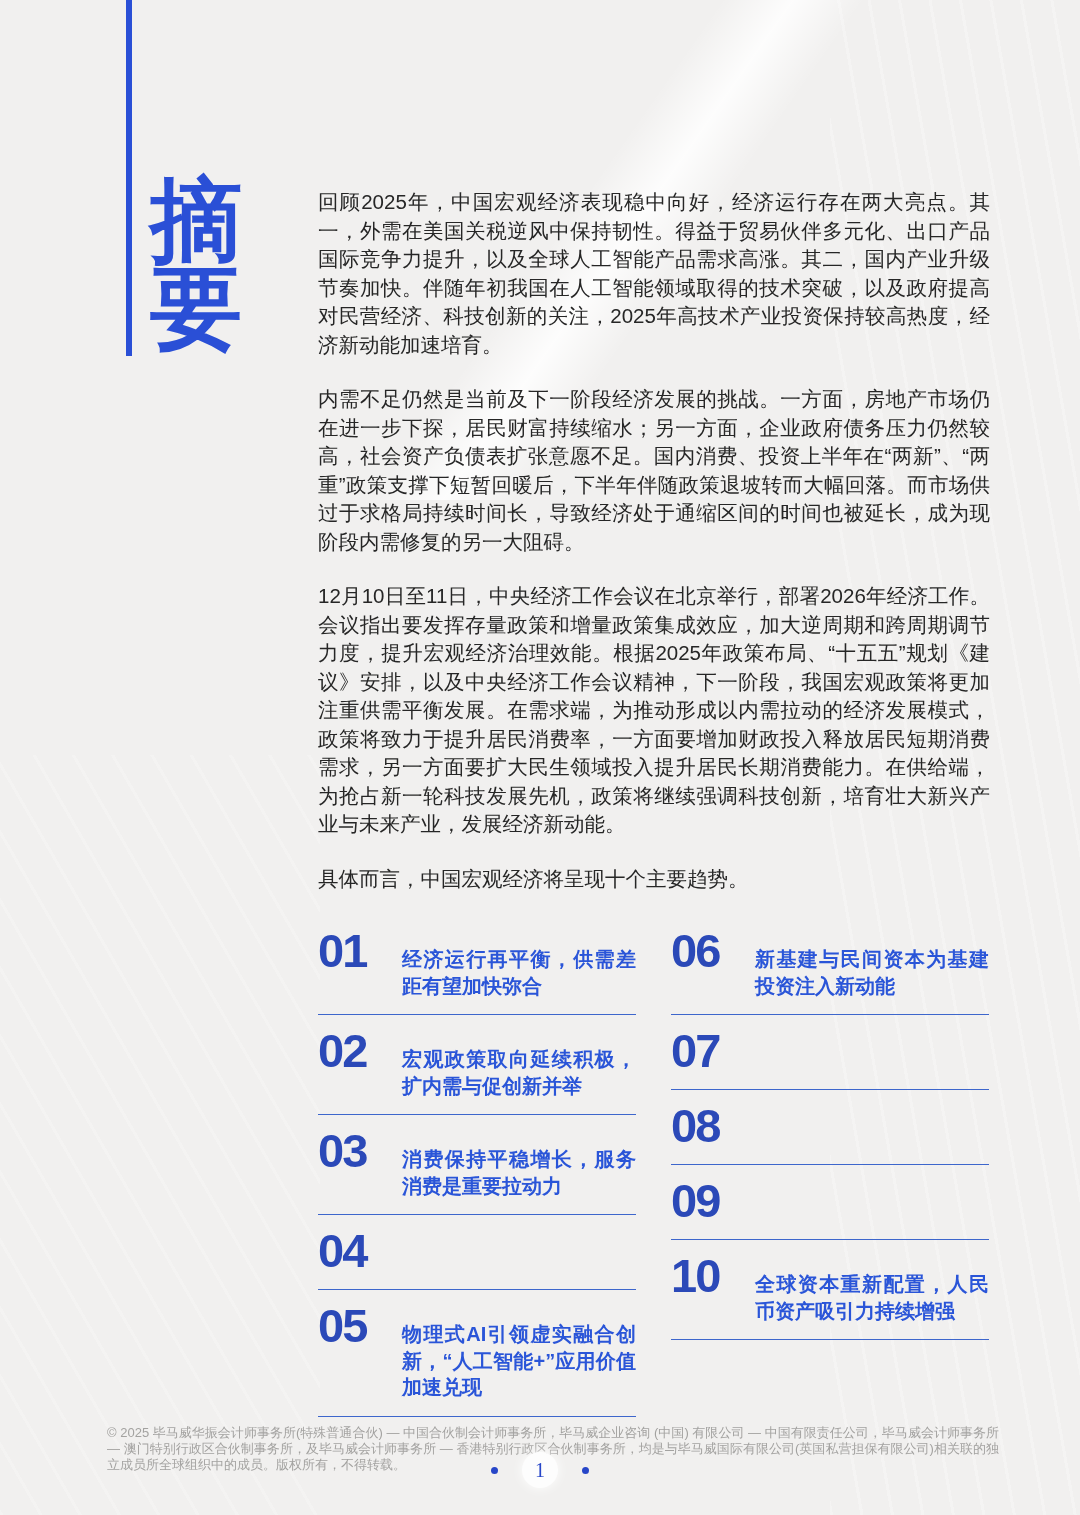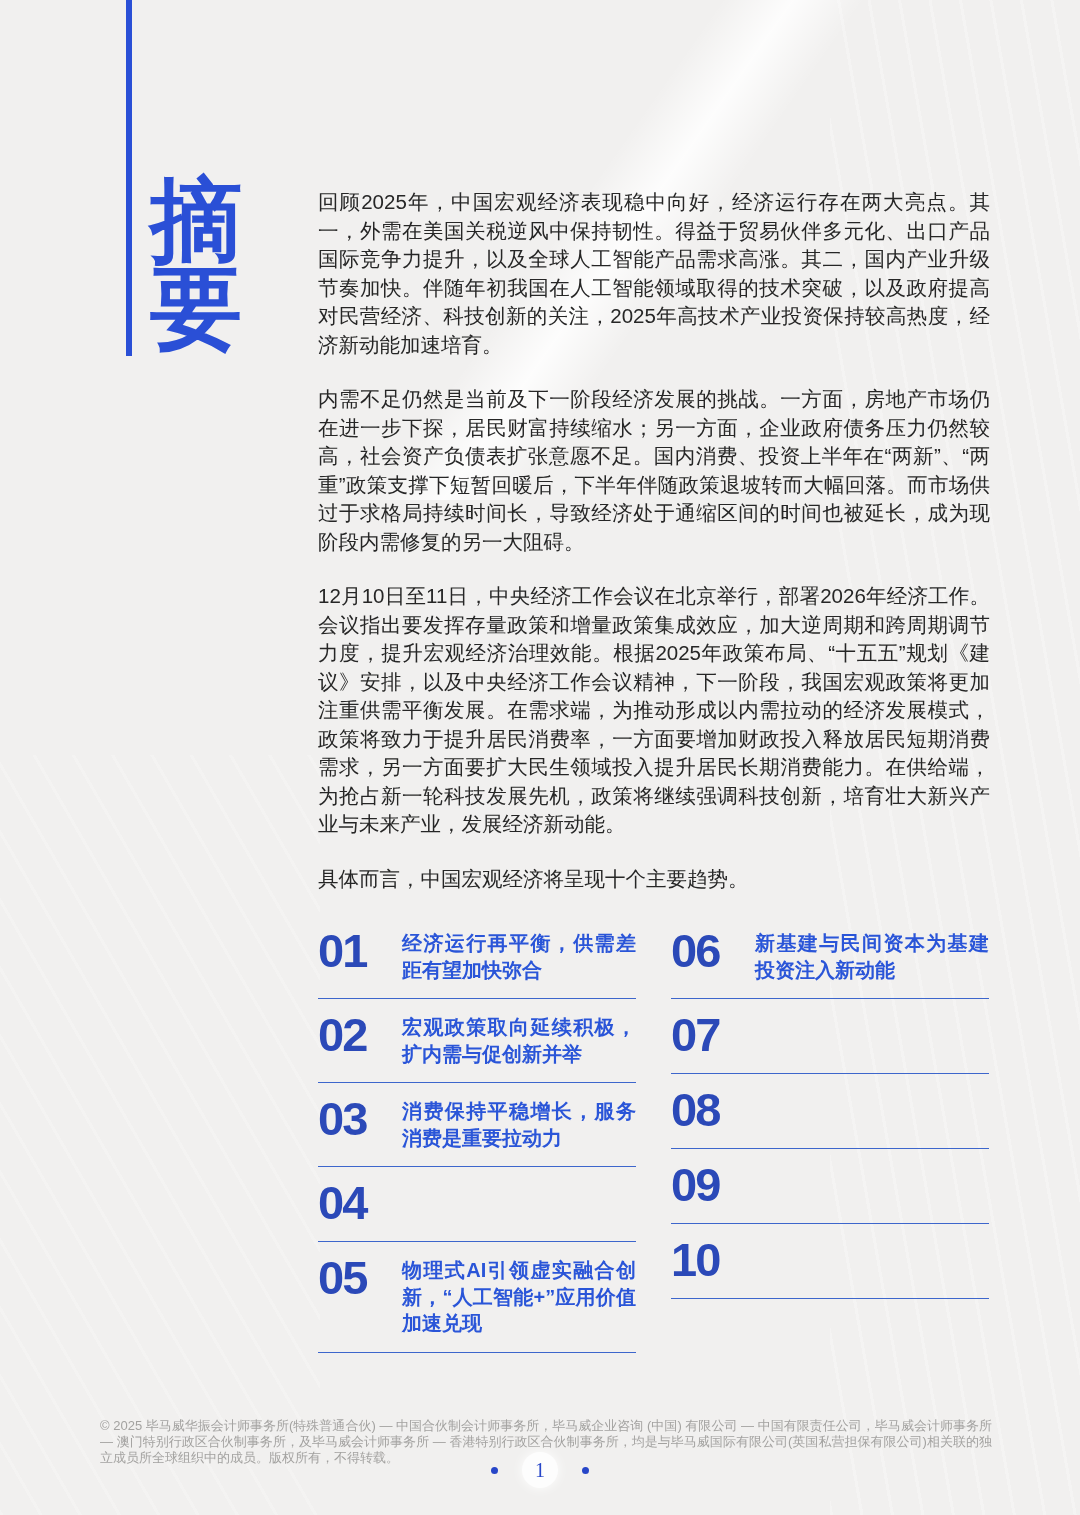--- a/index.html
+++ b/index.html
@@ -55,25 +55,25 @@
     padding:13px 0 15px;
     border-bottom:1.5px solid #3d66cc;
   }
   .trend-num {
     flex:0 0 58px;
     font-size:47px; line-height:46px; font-weight:800;
     color:#2b49b8; letter-spacing:-2px;
   }
   .trend-text {
     font-size:20px; line-height:26.5px; font-weight:700;
-    color:#2a55d8; padding-top:2px; text-align:justify;
+    color:#2a55d8; padding-top:2px; text-align:justify;margin-top:16px;
   }
 
   .footer-copyright {
-    position:absolute; left:95px; top:1413px; width:892px; margin:5px;
+    position:absolute; left:95px; top:1413px; width:892px; margin:12px;
     font-size:13px; line-height:15.8px; color:#a3a2a0; text-align:justify;
   }
   .page-number {
     position:absolute; left:0; top:1452px; width:100%;
     display:flex; align-items:center; justify-content:center; gap:24px;
   }
   .page-dot { width:7px; height:7px; border-radius:50%; background:#2746c8; }
   .page-circle {
     width:36px; height:36px; border-radius:50%;
     background:#fdfdfd; box-shadow:0 0 12px rgba(255,255,255,.95);
@@ -134,20 +134,21 @@
           <span class="trend-num">07</span>
         </div>
         <div class="trend-item">
           <span class="trend-num">08</span>
         </div>
         <div class="trend-item">
           <span class="trend-num">09</span>
         </div>
         <div class="trend-item">
           <span class="trend-num">10</span>
+          <span class="trend-text">全球资本重新配置，人民币资产吸引力持续增强</span>
         </div>
       </div>
     </div>
   </main>
 
   <p class="footer-copyright">© 2025 毕马威华振会计师事务所(特殊普通合伙) — 中国合伙制会计师事务所，毕马威企业咨询 (中国) 有限公司 — 中国有限责任公司，毕马威会计师事务所 — 澳门特别行政区合伙制事务所，及毕马威会计师事务所 — 香港特别行政区合伙制事务所，均是与毕马威国际有限公司(英国私营担保有限公司)相关联的独立成员所全球组织中的成员。版权所有，不得转载。</p>
 
   <div class="page-number">
     <span class="page-dot"></span>
     <span class="page-circle">1</span>

